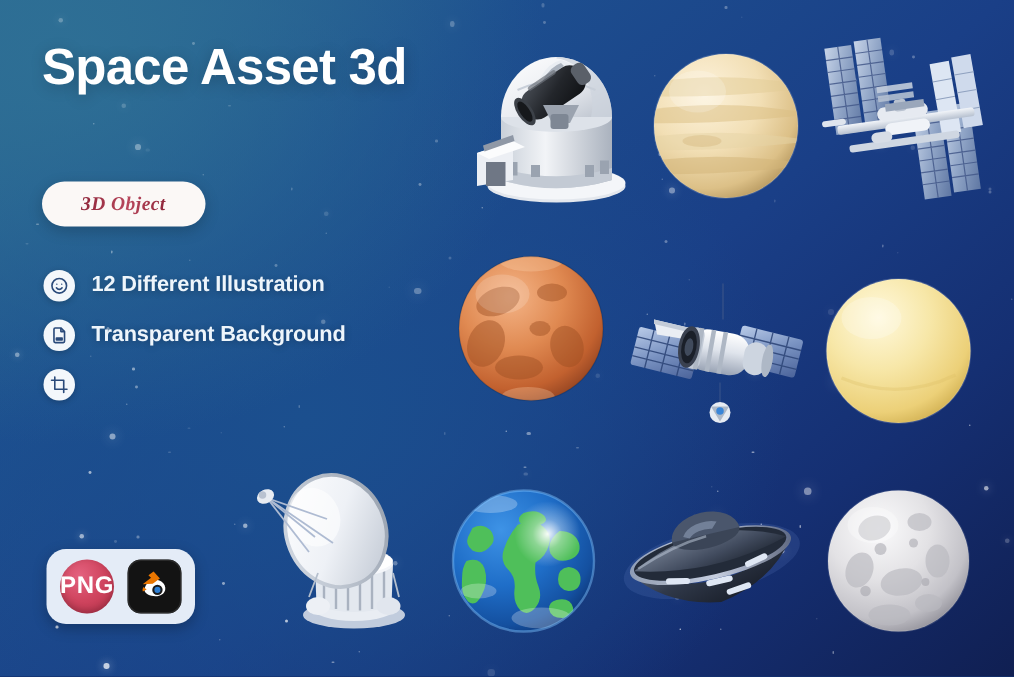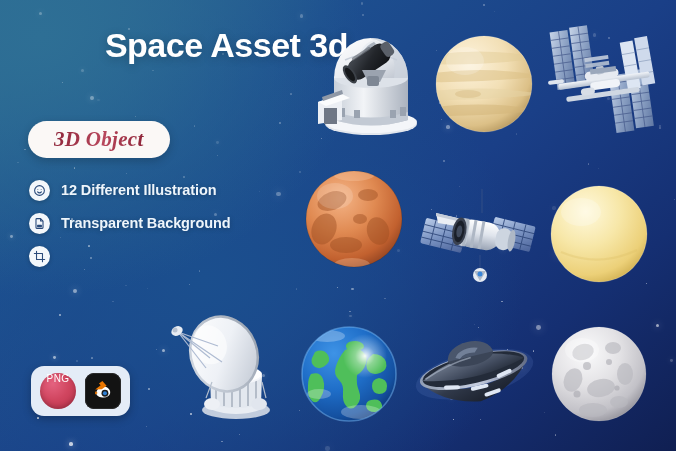--- a/index.html
+++ b/index.html
@@ -18,30 +18,30 @@
   
   .stars{position:absolute;inset:0;pointer-events:none;}
   .stars i{position:absolute;display:block;border-radius:50%;background:#ffffff;}
   
   .title{
     position:absolute;left:28px;top:26px;width:320px;
     color:#ffffff;font-weight:700;font-size:34px;line-height:1.13;
     letter-spacing:-0.5px;
     text-shadow:0 2px 10px rgba(0,0,0,.22);
   }
-  .title span{display:block;text-align:right;}
+  .title span{display:block;}
   .badge-3d{
     position:absolute;left:28px;top:121px;
     background:#fbf8f6;border-radius:999px;
     padding:6px 26px;
     box-shadow:0 3px 10px rgba(0,0,0,.20);
   }
   .badge-3d span{
     font-family:"Liberation Serif",serif;
-    font-style:italic;font-weight:700;font-size:21px;
+    font-style:italic;font-weight:700;font-size:13px;
     color:#9e2f44;letter-spacing:.3px;
     background:linear-gradient(100deg,#8d2438 0%,#b8475c 55%,#8d2438 100%);
     -webkit-background-clip:text;background-clip:text;
     -webkit-text-fill-color:transparent;
   }
   .features{position:absolute;left:29px;top:178px;}
   .feat{display:flex;align-items:center;height:24px;margin-bottom:9px;}
   .feat-ico{
     width:21px;height:21px;border-radius:50%;
     background:#f3f7fb;flex:0 0 21px;
@@ -56,22 +56,22 @@
   }
   .formats{
     position:absolute;left:31px;top:366px;
     background:#e4ecf7;border-radius:13px;
     padding:7px 9px;display:flex;align-items:center;gap:9px;
     box-shadow:0 3px 9px rgba(0,0,0,.25);
   }
   .png-chip{
     width:36px;height:36px;border-radius:50%;
     background:radial-gradient(circle at 36% 30%,#e4627f 0%,#d0455f 48%,#b8314a 100%);
-    color:#ffffff;font-weight:400;font-size:10px;letter-spacing:.4px;
-    display:flex;align-items:flex-start;justify-content:center;
+    color:#ffffff;font-weight:700;font-size:16px;letter-spacing:.4px;
+    display:flex;align-items:center;justify-content:center;
     box-shadow:inset 0 -2px 5px rgba(0,0,0,.22);
   }
   .blender-chip{
     width:36px;height:36px;border-radius:9px;
     background:#131313;display:flex;align-items:center;justify-content:center;
     box-shadow:inset 0 0 0 1px #2a2a2a;
   }
   
   .obj{position:absolute;}
   .obj svg{display:block;overflow:visible;}

